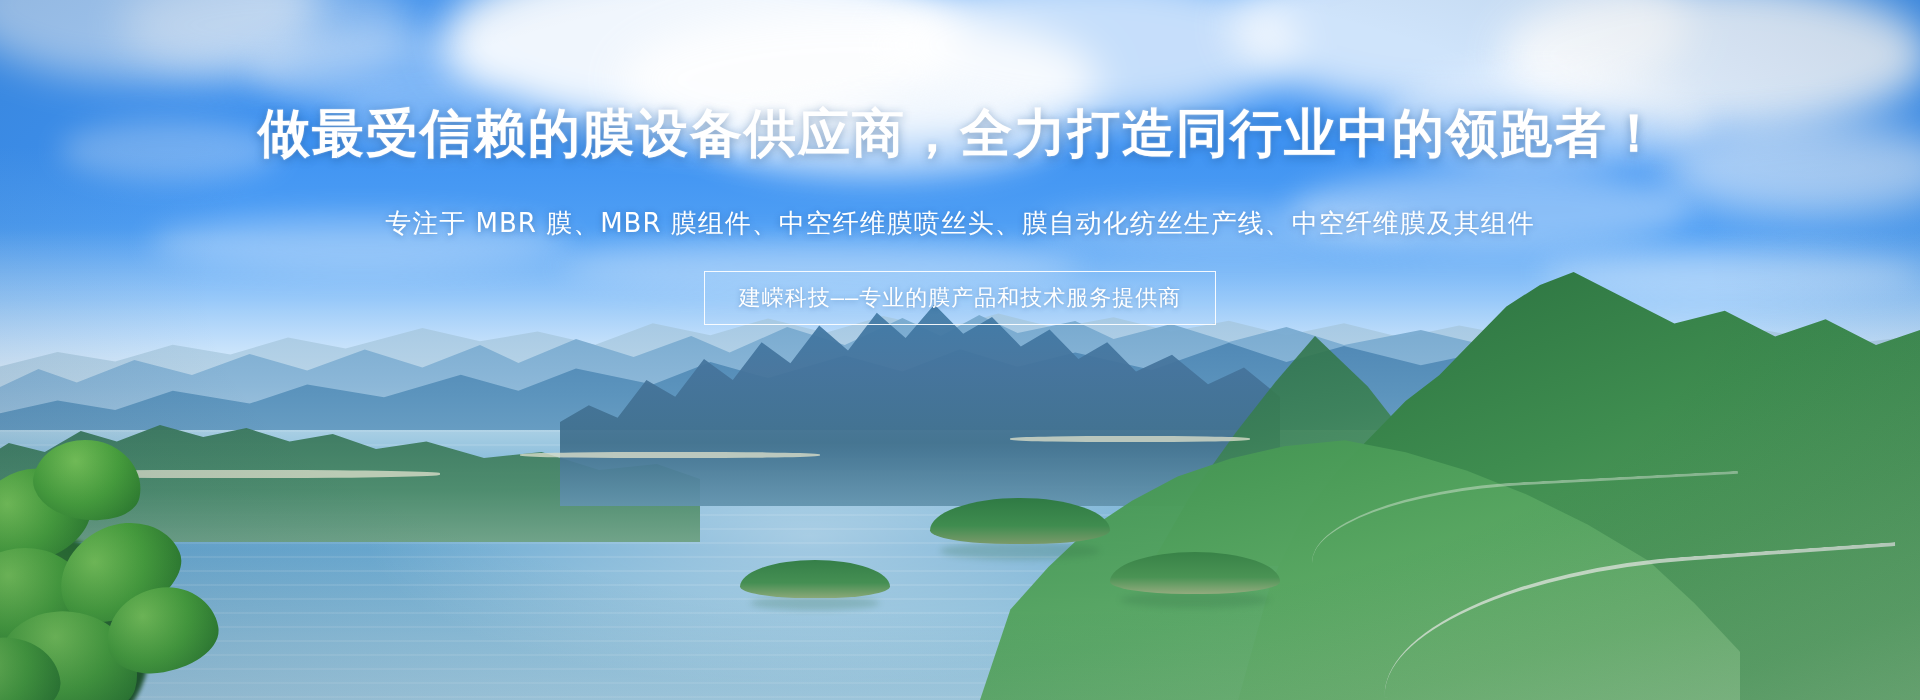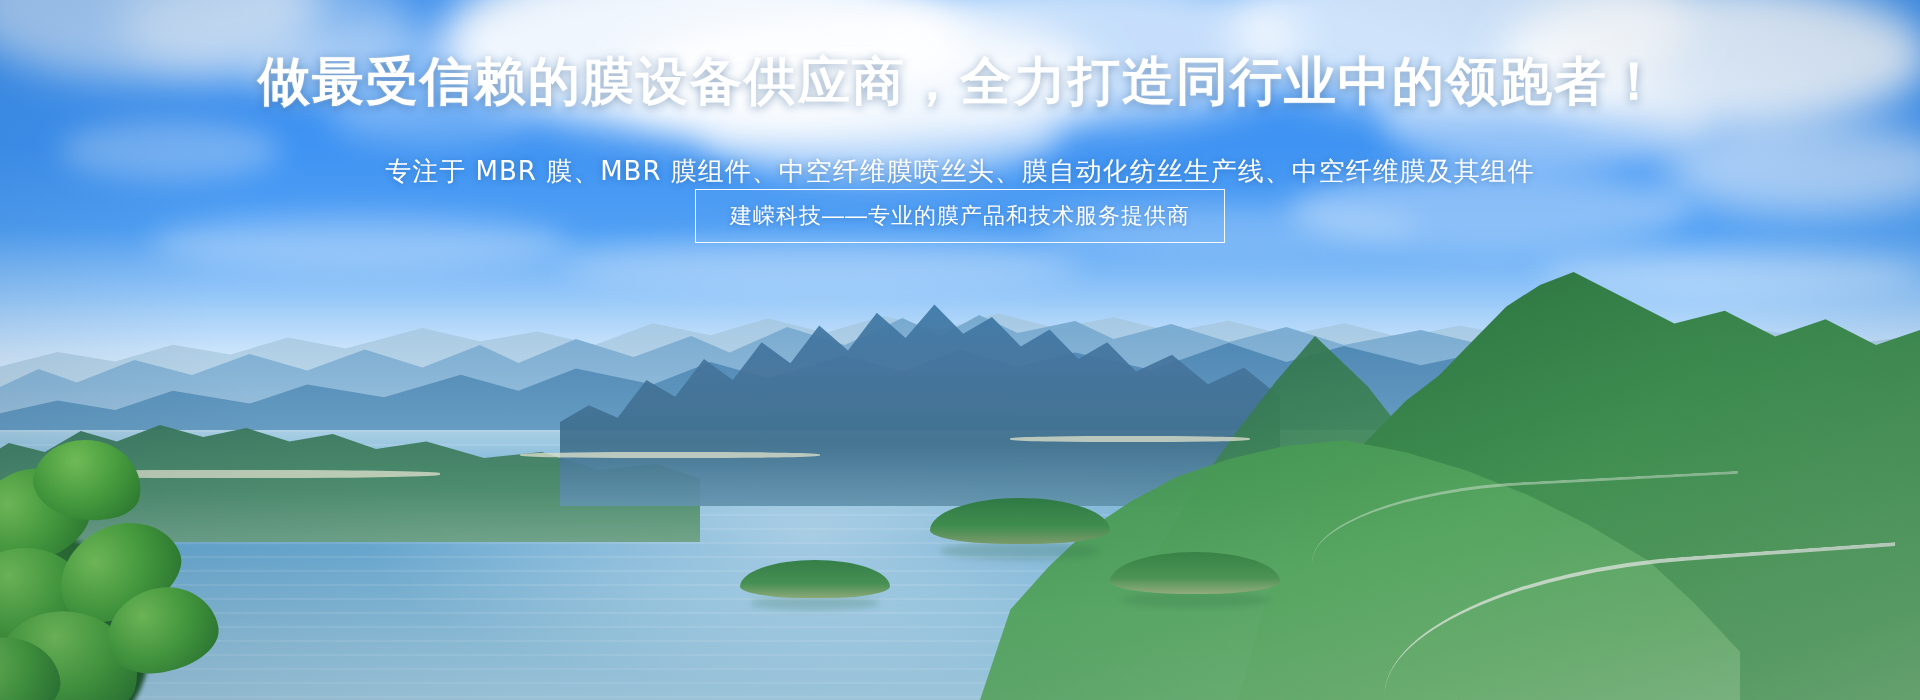--- a/index.html
+++ b/index.html
@@ -230,21 +230,21 @@
   .vignette{
     position:absolute; inset:0;
     background:radial-gradient(ellipse at 50% 42%, rgba(0,0,0,0) 55%, rgba(10,40,70,.18) 100%);
     pointer-events:none;
   }
 
   
   .overlay{
     position:absolute; inset:0;
     display:flex; flex-direction:column; align-items:center;
-    padding-top:52px;
+    padding-top:104px;
   }
   .headline{
     font-size:52px;
     font-weight:bold;
     color:#ffffff;
     letter-spacing:2px;
     line-height:1.12;
     white-space:nowrap;
     text-shadow:0 2px 10px rgba(20,70,130,.45), 0 0 2px rgba(255,255,255,.6);
     font-family:"DejaVu Sans","Liberation Sans",sans-serif;
@@ -252,29 +252,30 @@
   .subtitle{
     margin-top:44px;
     font-size:26px;
     color:#ffffff;
     letter-spacing:1px;
     white-space:nowrap;
     text-shadow:0 1px 6px rgba(20,70,130,.40);
     font-family:"DejaVu Sans","Liberation Sans",sans-serif;
   }
   .tagline-box{
+    margin-top:30px;
     border:1px solid rgba(255,255,255,.92);
     padding:11px 34px;
     font-size:22px;
     color:#ffffff;
     letter-spacing:1px;
     white-space:nowrap;
     background:rgba(255,255,255,.02);
     text-shadow:0 1px 5px rgba(20,70,130,.35);
-    font-family:Liberation Sans, sans-serif;
+    font-family:Liberation Mono, monospace;
   }
 </style>
 </head>
 <body>
 
 <div id="banner">
 
   <div class="scene">
 
     <div class="sky"></div>

